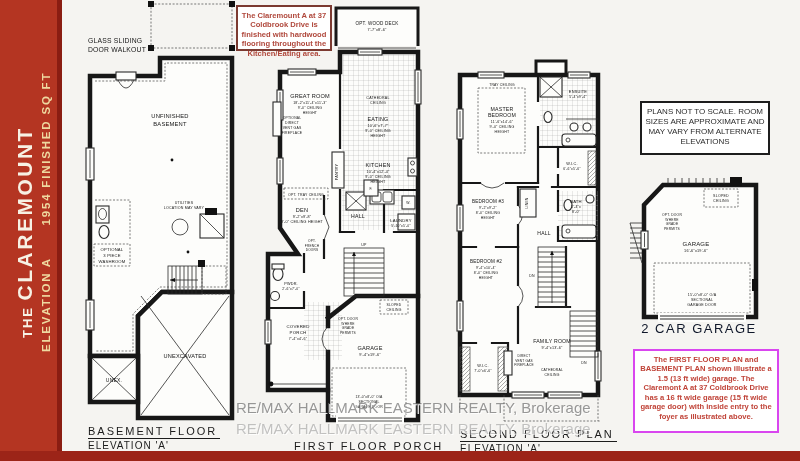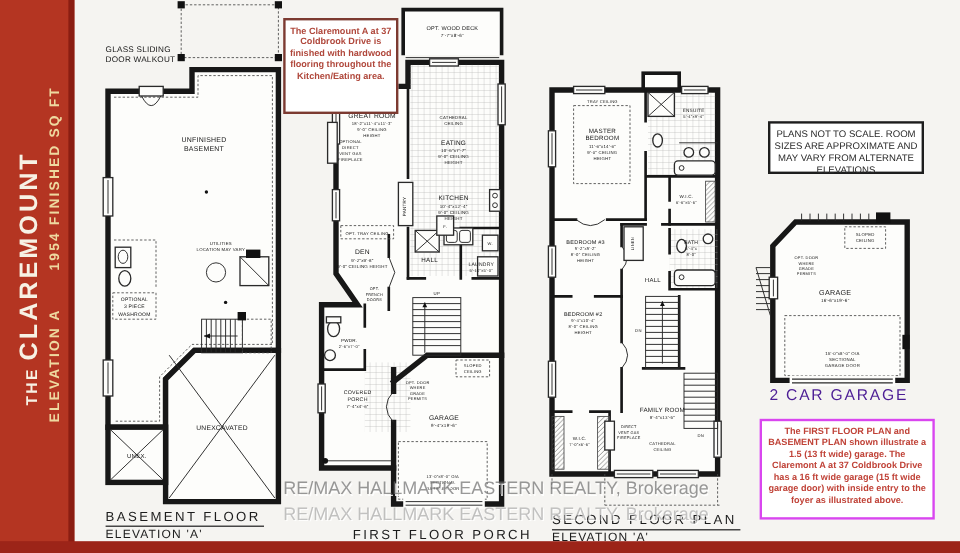--- a/index.html
+++ b/index.html
@@ -9,29 +9,29 @@
   #sidebar{position:absolute;left:0;top:0;width:57px;height:461px;background:#b43522;
            border-right:5px solid #8a1d12;z-index:2}
   .side-line{position:absolute;transform:rotate(-90deg);transform-origin:0 0;white-space:nowrap;z-index:3}
   #side1{left:13px;top:338px;color:#f7f1e4;font-weight:bold;font-size:13px;letter-spacing:2px}
   #side1 .big{font-size:21px;letter-spacing:2.5px}
   #side2{left:40px;top:352px;color:#eed9a0;font-weight:bold;font-size:11.5px;letter-spacing:1.8px}
   #side2 .gap{display:inline-block;width:22px}
   
   .note{position:absolute;background:#fff;text-align:center;z-index:5;line-height:1.25;
         padding:4px 3px;box-sizing:border-box;font-weight:bold}
-  #note-hardwood{left:236px;top:15px;width:96px;height:80px;border:2px solid #7c3a31;color:#b0483c;font-size:7.6px}
-  #note-scale{left:640px;top:101px;width:130px;height:44px;border:2px solid #1d1d1d;color:#2b2b2b;font-size:8px;font-weight:normal}
+  #note-hardwood{left:236px;top:5px;width:96px;height:46px;border:2px solid #7c3a31;color:#b0483c;font-size:7.6px}
+  #note-scale{left:640px;top:101px;width:130px;height:54px;border:2px solid #1d1d1d;color:#2b2b2b;font-size:8px;font-weight:normal}
   #note-garage{left:633px;top:349px;width:146px;height:84px;border:2px solid #d946ef;color:#c04338;font-size:7.6px}
   
   .plan-title{position:absolute;z-index:3;color:#1c1c1c}
   .pt-main{font-size:11px;letter-spacing:2px;border-bottom:1.4px solid #1c1c1c;display:inline-block;padding:0 3px 1px 0}
   .pt-sub{font-size:10px;letter-spacing:1px;margin-top:1px}
   #gtitle{position:absolute;left:628px;top:321px;width:142px;text-align:center;font-size:13px;
-          letter-spacing:1.5px;color:#4c1d95;z-index:3}
+          letter-spacing:1.5px;color:#0f172a;z-index:3}
   
   .wm{position:absolute;z-index:4;font-weight:normal;white-space:nowrap;pointer-events:none}
   #wm1{left:236px;top:399px;font-size:15px;color:rgba(105,105,105,.68);text-shadow:1px 1px 0 rgba(255,255,255,.85)}
   #wm2{left:236px;top:420px;font-size:15px;color:rgba(140,140,140,.5);text-shadow:1px 1px 0 rgba(255,255,255,.85)}
   #bottombar{position:absolute;left:0;top:451px;width:800px;height:10px;background:#9c2418;z-index:6}
   
   svg.plan{position:absolute;z-index:1;overflow:visible}
   svg text{font-family:"Liberation Sans",sans-serif;fill:#161616;letter-spacing:.2px}
   .wall{stroke:#171717;stroke-width:4.5;fill:none;stroke-linecap:square}
   .wallF{stroke:#171717;stroke-width:4.5;fill:#fdfdfb;stroke-linejoin:miter}

